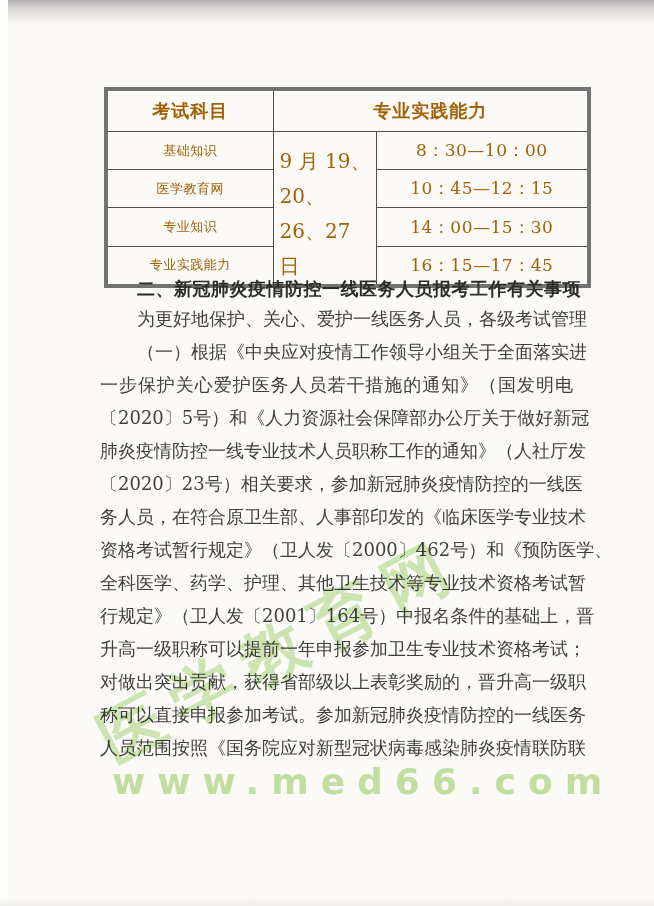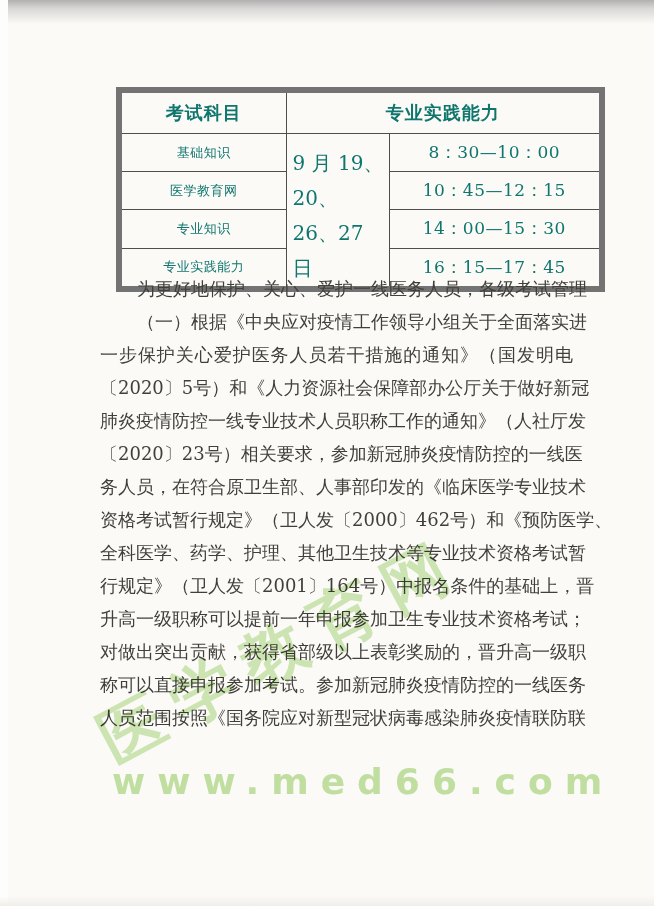--- a/index.html
+++ b/index.html
@@ -19,24 +19,24 @@
     position:absolute;left:0;top:0;bottom:0;width:8px;
     background:#fdfdfc;
   }
   .scan-bottom{
     position:absolute;left:0;right:0;bottom:0;height:10px;
     background:linear-gradient(to top,#efeeea,rgba(251,250,247,0));
   }
 
   
   .exam-table{
-    position:absolute;left:116px;top:87px;width:483px;
+    position:absolute;left:104px;top:87px;width:483px;
     border-collapse:collapse;table-layout:fixed;
-    border:6px solid #737373;
-    color:#0f766e;
+    border:4px solid #737373;
+    color:#a16207;
   }
   .exam-table td{
     border:1px solid #504e4b;
     padding:0;text-align:center;vertical-align:middle;
   }
   .exam-table td.hd{height:40px;font-weight:bold;font-size:18px;letter-spacing:1px;}
   .exam-table td.subj{height:33px;font-size:13px;letter-spacing:0.5px;}
   .exam-table td.time{font-size:17px;letter-spacing:0.5px;}
   .exam-table td.datec{text-align:left;font-size:20px;}
   .date-inner{margin:12px 0 0 6px;line-height:35px;}
@@ -117,20 +117,21 @@
           <td class="time">14：00—15：30</td>
         </tr>
         <tr>
           <td class="subj">专业实践能力</td>
           <td class="time">16：15—17：45</td>
         </tr>
       </tbody>
   </table>
 
   <div class="content">
+    <div class="heading">二、新冠肺炎疫情防控一线医务人员报考工作有关事项</div>
     <div id="paragraphs">
         <div class="para">
           <div class="line flex first">
             <span>为</span>
             <span>更</span>
             <span>好</span>
             <span>地</span>
             <span>保</span>
             <span>护</span>
             <span>、</span>

